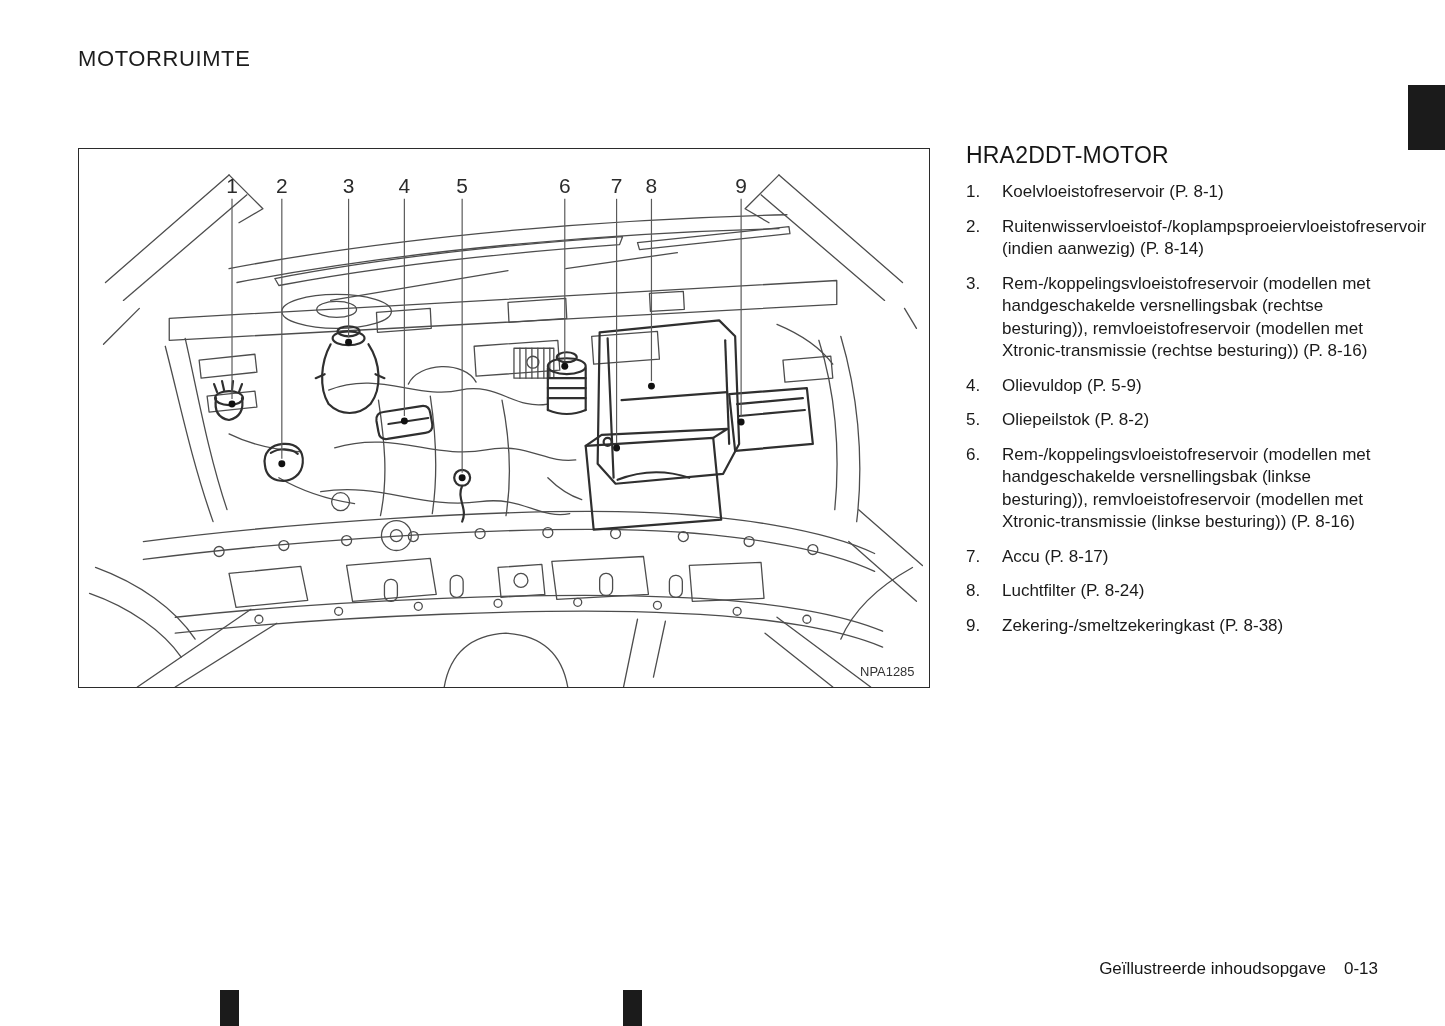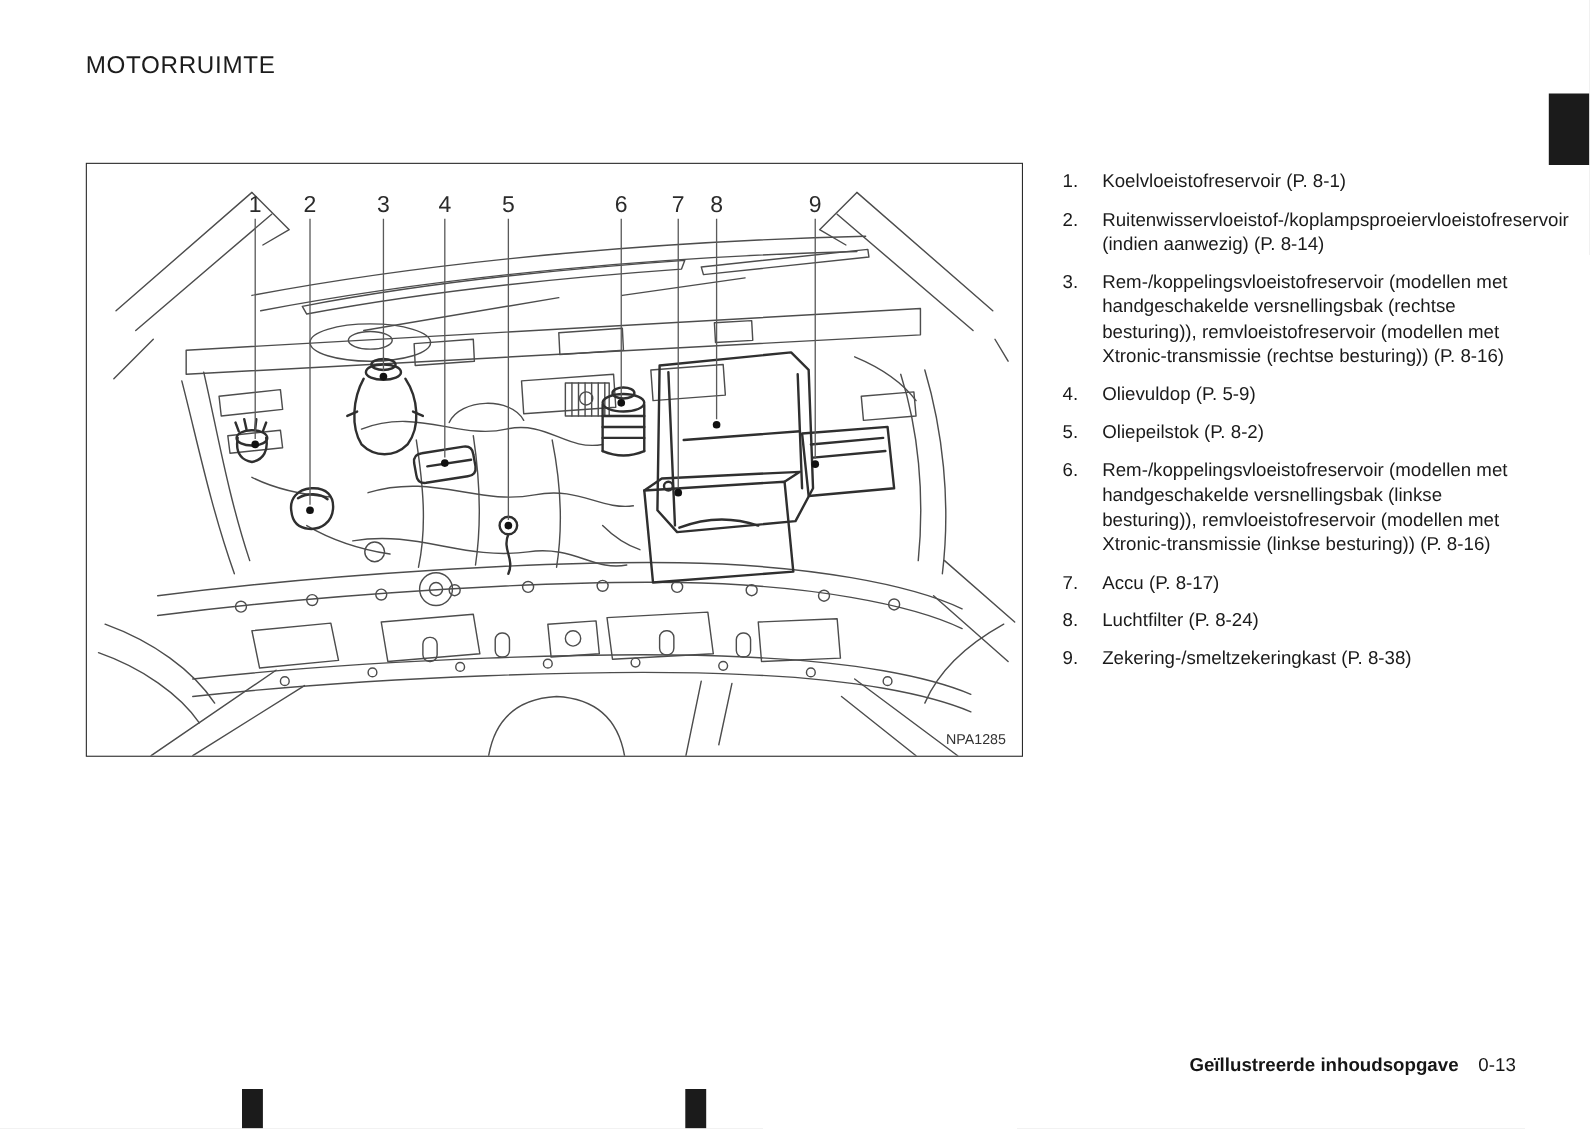--- a/index.html
+++ b/index.html
@@ -27,21 +27,21 @@
   }
   .legend-list{list-style:none;margin:0;padding:0;}
   .legend-list li{
     display:flex;margin-top:12px;font-size:17px;line-height:22.5px;color:#1a1a1a;
   }
   .legend-list .num{flex:0 0 36px;}
   .legend-list .txt{flex:1;overflow-wrap:break-word;}
   .page-footer{
     position:absolute;right:67px;top:959px;font-size:17px;color:#161616;white-space:nowrap;
   }
-  .footer-title{font-weight:700;margin-left:42px;}
+  .footer-title{font-weight:400;margin-left:42px;}
   .footer-page{font-weight:400;margin-left:18px;}
   .thumb-tab{
     position:absolute;left:1408px;top:85px;width:37px;height:65px;background:#1b1b1b;
   }
   .print-mark{position:absolute;top:990px;width:19px;height:36px;background:#1b1b1b;}
   .print-mark-1{left:220px;}
   .print-mark-2{left:623px;}
 </style>
 </head>
 <body>
@@ -240,20 +240,21 @@
           <text x="664" y="44" text-anchor="middle" class="callout-num">9</text>
           <line x1="664" y1="50" x2="664" y2="269" stroke="#5a5a5a" stroke-width="1.2"></line>
           <circle cx="664" cy="274" r="3.5" fill="#111"></circle>
         </g>
 
       <text class="img-code" x="838" y="529" text-anchor="end">NPA1285</text>
     </svg>
   </div>
 
   <aside class="legend">
+    <h2 class="legend-heading">HRA2DDT-MOTOR</h2>
     <ol class="legend-list" id="legend-list">
         <li>
           <span class="num">1.</span>
           <span class="txt">Koelvloeistofreservoir (P. 8-1)</span>
         </li>
         <li>
           <span class="num">2.</span>
           <span class="txt">Ruitenwisservloeistof-/koplampsproeiervloeistofreservoir (indien aanwezig) (P. 8-14)</span>
         </li>
         <li>

